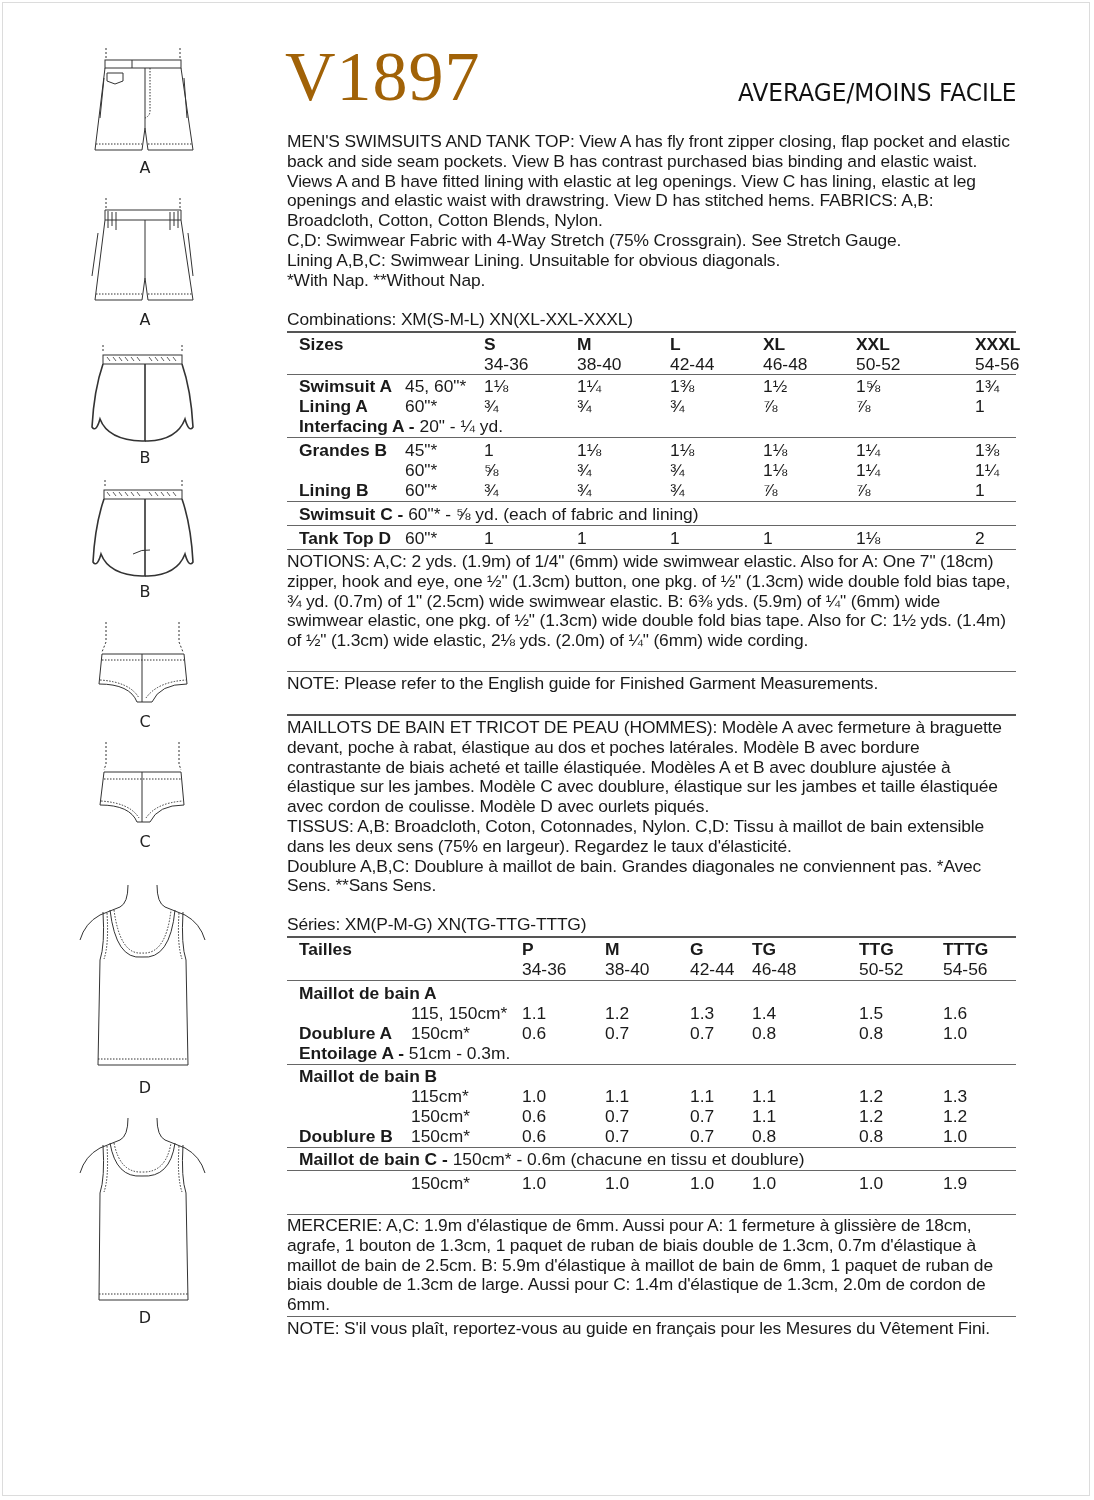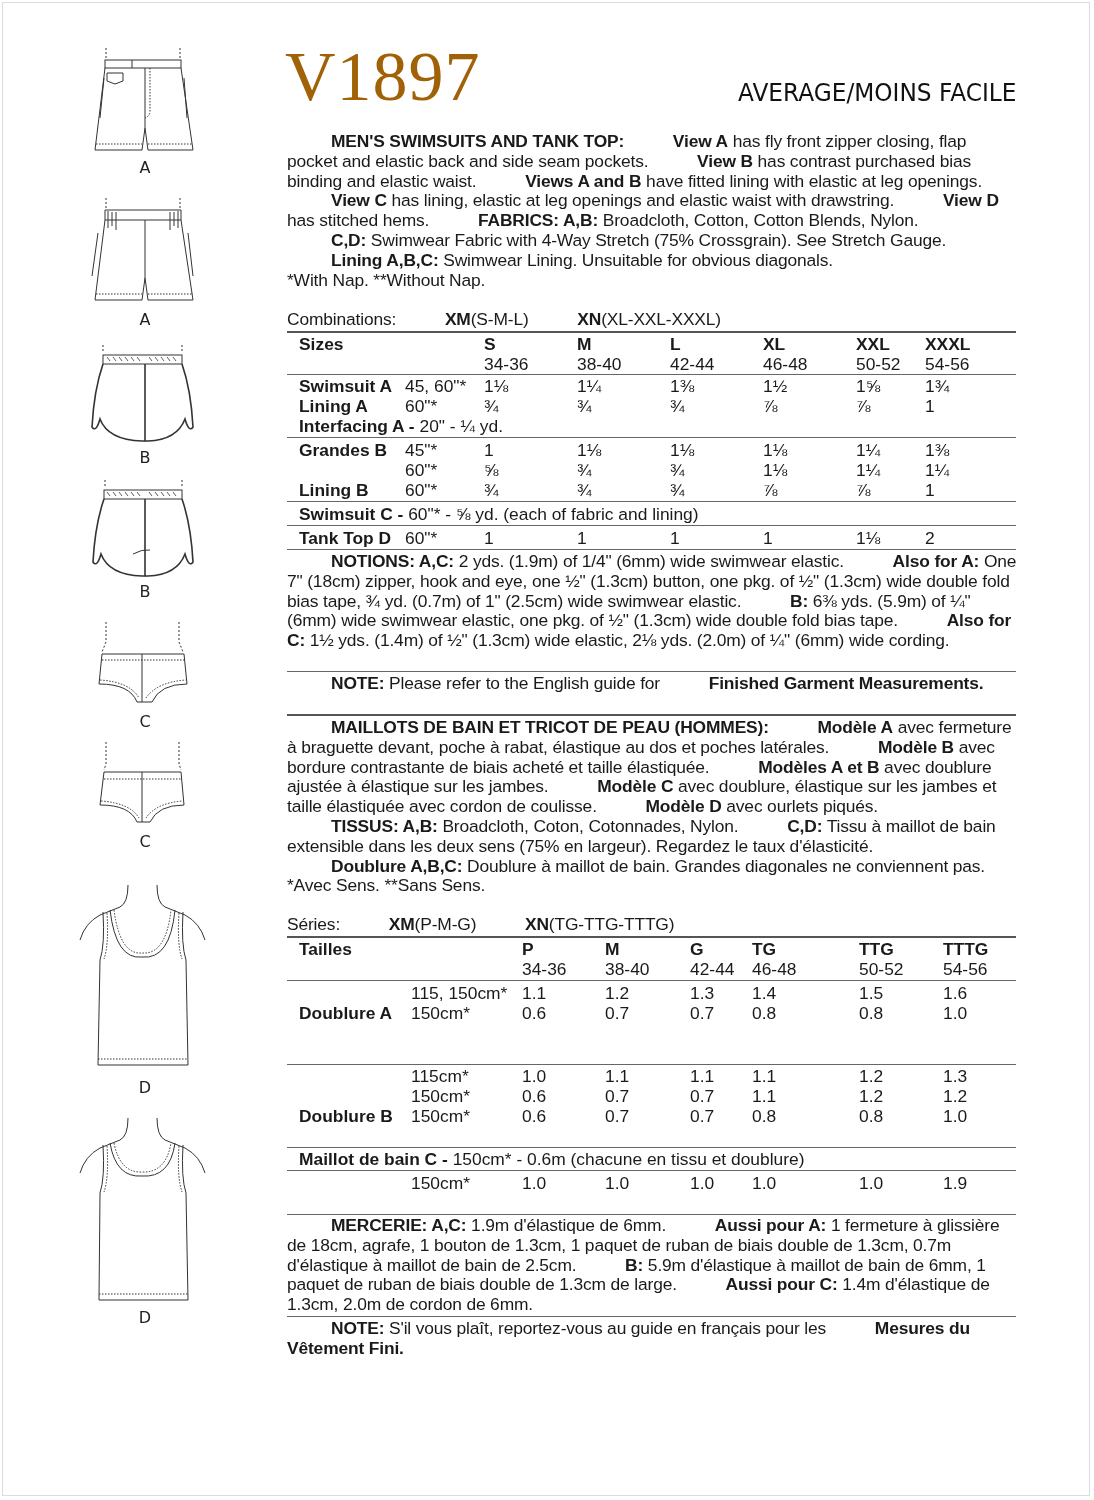--- a/index.html
+++ b/index.html
@@ -8,33 +8,33 @@
 
   
   .illus { position: absolute; left: 60px; width: 170px; }
   .view-label { position: absolute; width: 170px; left: 60px; text-align: center; font-family: "DejaVu Sans", sans-serif; font-size: 16px; color: #222; }
 
   
   .pattern-number { position: absolute; left: 285px; top: 42px; font-family: "Liberation Serif", serif; font-size: 70px; line-height: 70px; letter-spacing: 1px; color: #a16207; font-weight: normal; }
   .difficulty { position: absolute; right: 78px; top: 78px; font-family: "DejaVu Sans", sans-serif; font-size: 25px; letter-spacing: 0px; color: #111; font-weight: normal; transform: scaleX(0.93); transform-origin: right; }
 
   .block { position: absolute; left: 287px; width: 730px; font-family: "Liberation Sans", sans-serif; font-size: 17.4px; line-height: 19.8px; color: #1a1a1a; letter-spacing: -0.15px; }
-  .block b { font-weight: bold; margin-left: 44px; }
+  .block b { font-weight: normal; }
 
   .rule { position: absolute; left: 287px; width: 729px; height: 0; border-top: 2px solid #555; }
   .rule.thin { border-top: 1.5px solid #666; }
 
   
   .tbl { position: absolute; left: 287px; width: 730px; font-family: "Liberation Sans", sans-serif; font-size: 17.4px; line-height: 20px; color: #1a1a1a; }
   .row { position: relative; height: 20px; white-space: nowrap; }
   .row > span { position: absolute; top: 0; }
   .c0 { left: 0; margin-left: 12px; }
   .cw { left: 118px; }
   .s1 { left: 197px; } .s2 { left: 290px; } .s3 { left: 383px; }
-  .s4 { left: 476px; } .s5 { left: 569px; } .s6 { left: 638px; }
+  .s4 { left: 476px; } .s5 { left: 569px; } .s6 { left: 688px; }
   .f1 { left: 235px; } .f2 { left: 318px; } .f3 { left: 403px; }
   .f4 { left: 465px; } .f5 { left: 572px; } .f6 { left: 656px; }
   .fw { left: 124px; }
   .bold { font-weight: bold; }
 </style>
 </head>
 <body>
 
 <div class="page-frame"></div>
 
@@ -304,42 +304,51 @@
     <span class="f3">42-44</span>
     <span class="f4">46-48</span>
     <span class="f5">50-52</span>
     <span class="f6">54-56</span>
   </div>
 </div>
 <div class="rule thin" style="top:980px"></div>
 
 <div class="tbl" style="top:983px">
   <div class="row">
+    <span class="c0 bold">Maillot de bain A</span>
+  </div>
+  <div class="row">
     <span class="fw">115, 150cm*</span>
     <span class="f1">1.1</span>
     <span class="f2">1.2</span>
     <span class="f3">1.3</span>
     <span class="f4">1.4</span>
     <span class="f5">1.5</span>
     <span class="f6">1.6</span>
   </div>
   <div class="row">
     <span class="c0 bold">Doublure A</span>
     <span class="fw">150cm*</span>
     <span class="f1">0.6</span>
     <span class="f2">0.7</span>
     <span class="f3">0.7</span>
     <span class="f4">0.8</span>
     <span class="f5">0.8</span>
     <span class="f6">1.0</span>
   </div>
+  <div class="row">
+    <span class="c0"><b>Entoilage A -</b><span> 51cm - 0.3m.</span></span>
+  </div>
 </div>
 <div class="rule thin" style="top:1064px"></div>
 
 <div class="tbl" style="top:1066px">
+  <div class="row">
+    <span class="c0 bold">Maillot de bain B</span>
+  </div>
   <div class="row">
     <span class="fw">115cm*</span>
     <span class="f1">1.0</span>
     <span class="f2">1.1</span>
     <span class="f3">1.1</span>
     <span class="f4">1.1</span>
     <span class="f5">1.2</span>
     <span class="f6">1.3</span>
   </div>
   <div class="row">

